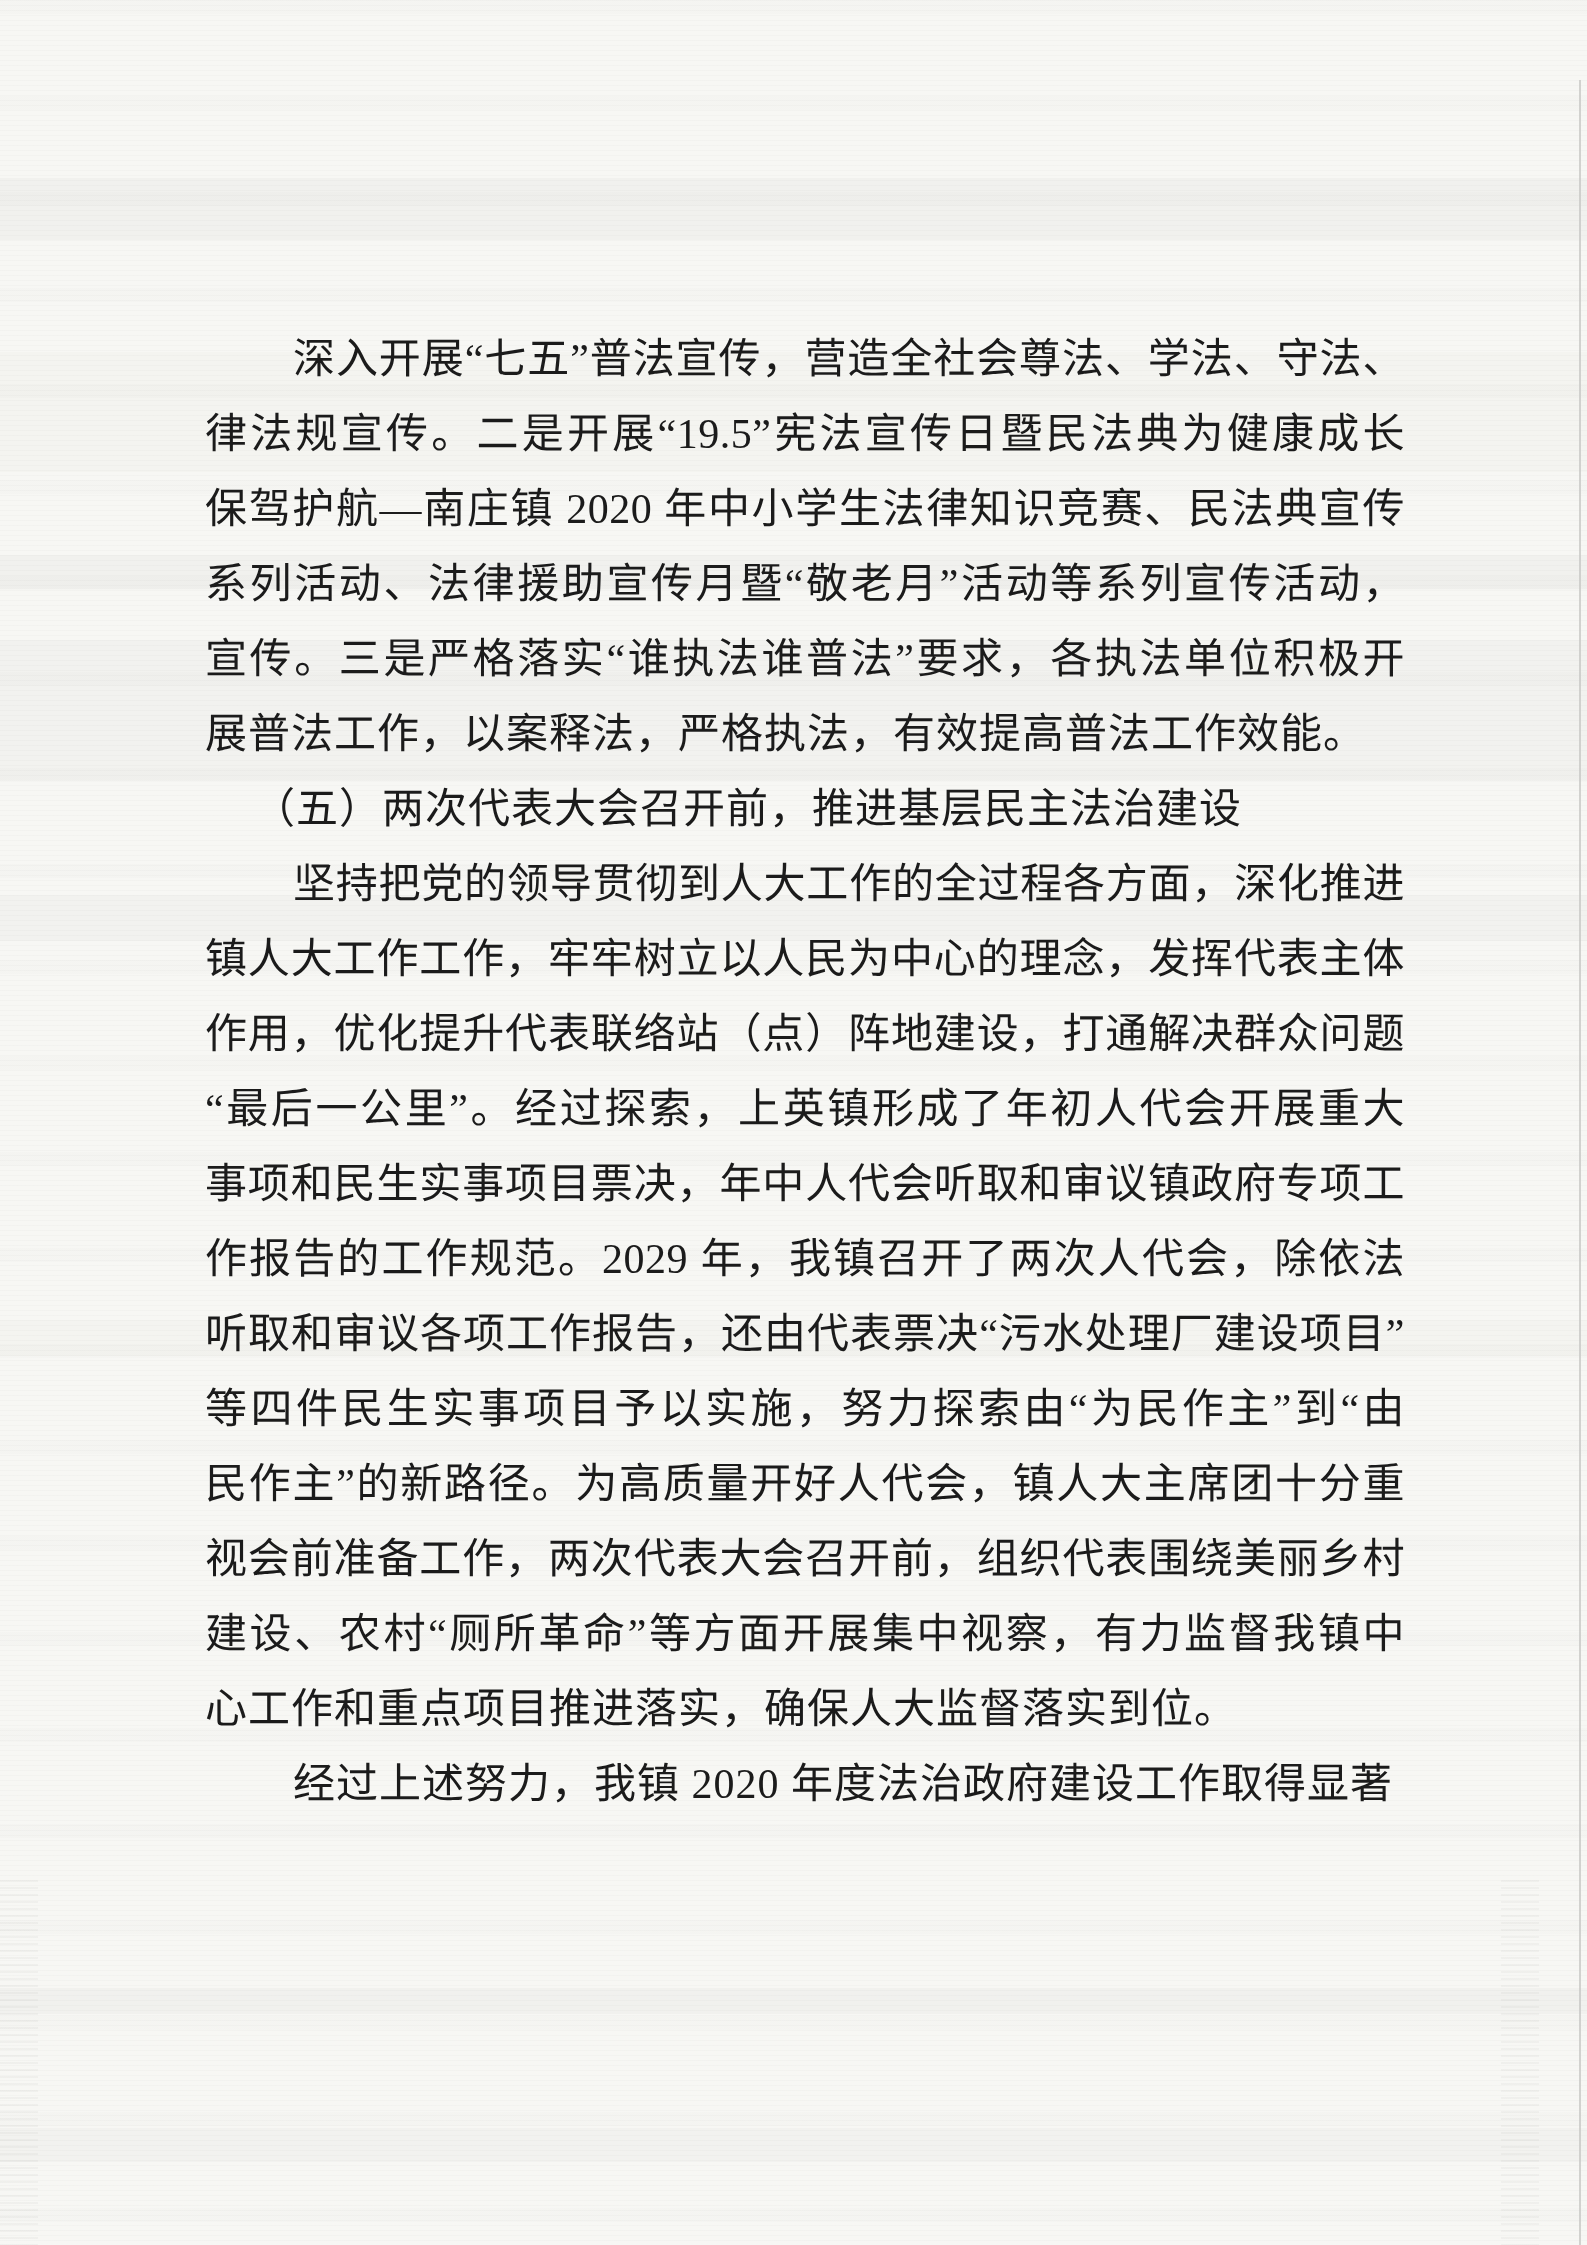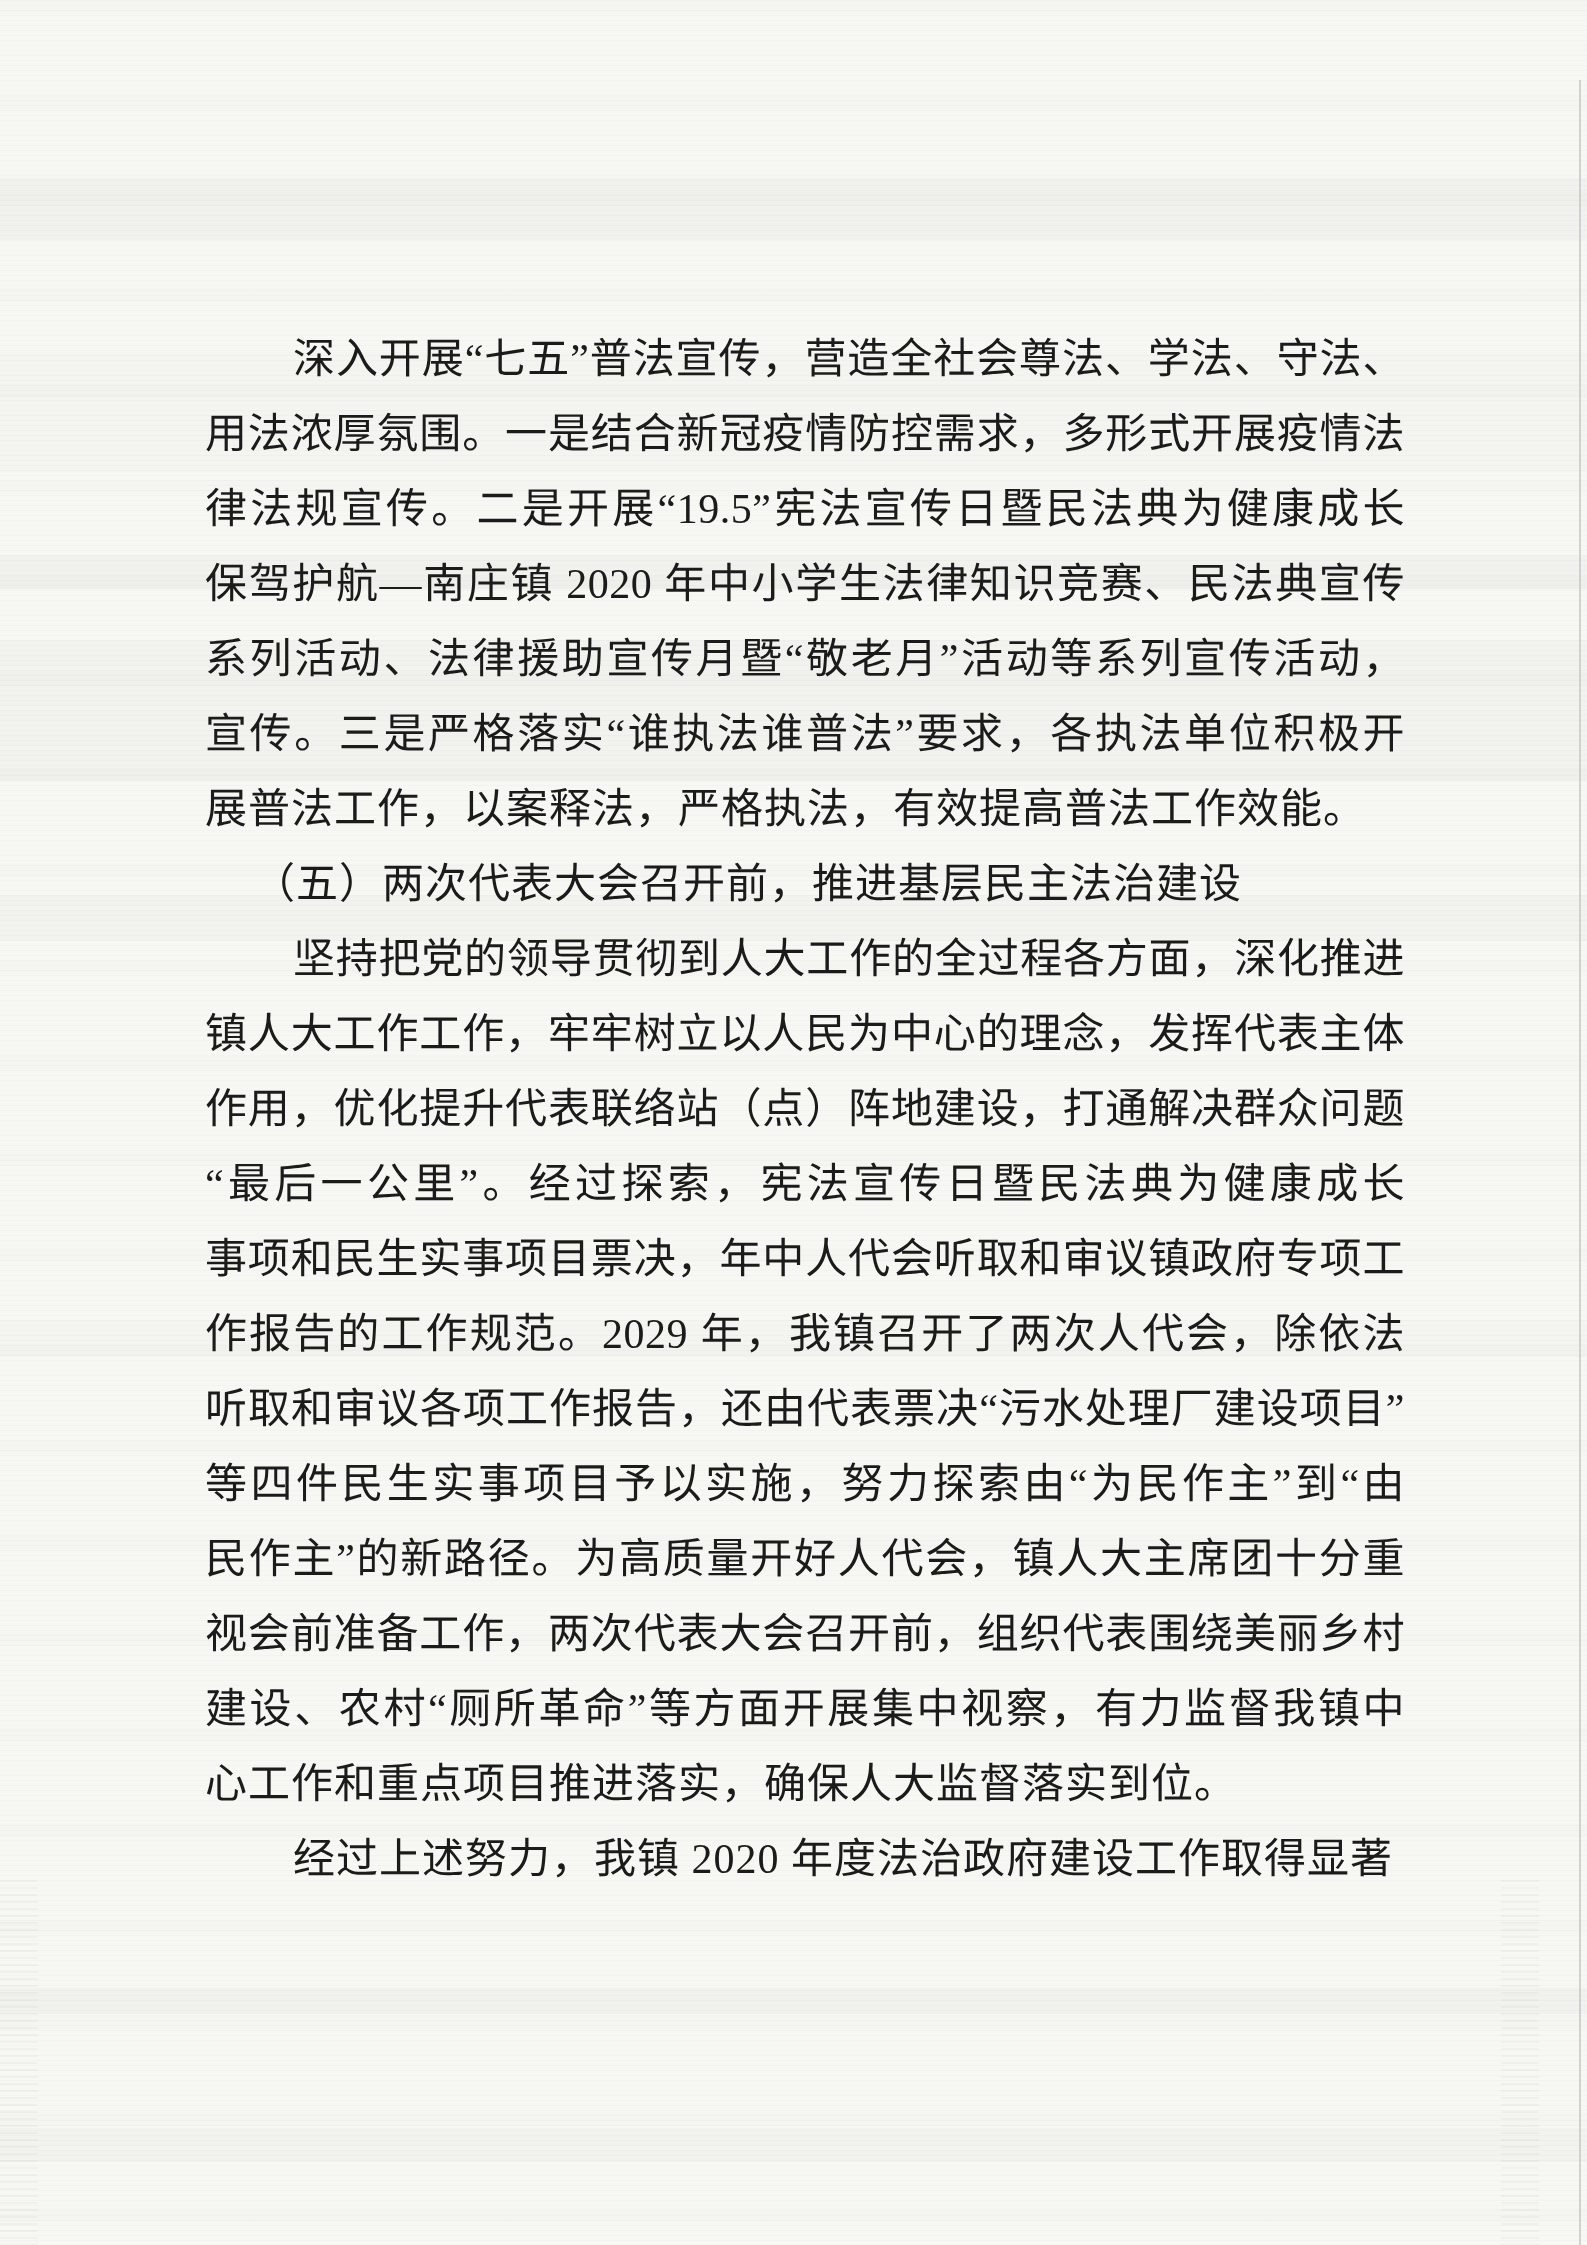--- a/index.html
+++ b/index.html
@@ -95,37 +95,36 @@
   <div class="band band-g"></div>
   <div class="band band-h"></div>
   <div class="edge-speckle-left"></div>
   <div class="edge-speckle-right"></div>
   <div class="edge-line"></div>
 
   <div class="text-block">
 
     <div class="para">
       <div class="line indent">深入开展“七五”普法宣传，营造全社会尊法、学法、守法、</div>
-      <div class="line">用法浓厚氛围。一是结合新冠疫情防控需求，多形式开展疫情法</div>
       <div class="line">律法规宣传。二是开展“19.5”宪法宣传日暨民法典为健康成长</div>
       <div class="line">保驾护航—南庄镇 2020 年中小学生法律知识竞赛、民法典宣传</div>
       <div class="line">系列活动、法律援助宣传月暨“敬老月”活动等系列宣传活动，</div>
       <div class="line">宣传。三是严格落实“谁执法谁普法”要求，各执法单位积极开</div>
       <div class="line end">展普法工作，以案释法，严格执法，有效提高普法工作效能。</div>
     </div>
 
     <div class="para">
       <div class="line indent-1 end">（五）两次代表大会召开前，推进基层民主法治建设</div>
     </div>
 
     <div class="para">
       <div class="line indent">坚持把党的领导贯彻到人大工作的全过程各方面，深化推进</div>
       <div class="line">镇人大工作工作，牢牢树立以人民为中心的理念，发挥代表主体</div>
       <div class="line">作用，优化提升代表联络站（点）阵地建设，打通解决群众问题</div>
-      <div class="line">“最后一公里”。经过探索，宪法宣传日暨民法典为健康成长</div>
+      <div class="line">“最后一公里”。经过探索，上英镇形成了年初人代会开展重大</div>
       <div class="line">事项和民生实事项目票决，年中人代会听取和审议镇政府专项工</div>
       <div class="line">作报告的工作规范。2029 年，我镇召开了两次人代会，除依法</div>
       <div class="line">听取和审议各项工作报告，还由代表票决“污水处理厂建设项目”</div>
       <div class="line">等四件民生实事项目予以实施，努力探索由“为民作主”到“由</div>
       <div class="line">民作主”的新路径。为高质量开好人代会，镇人大主席团十分重</div>
       <div class="line">视会前准备工作，两次代表大会召开前，组织代表围绕美丽乡村</div>
       <div class="line">建设、农村“厕所革命”等方面开展集中视察，有力监督我镇中</div>
       <div class="line end">心工作和重点项目推进落实，确保人大监督落实到位。</div>
     </div>
 

